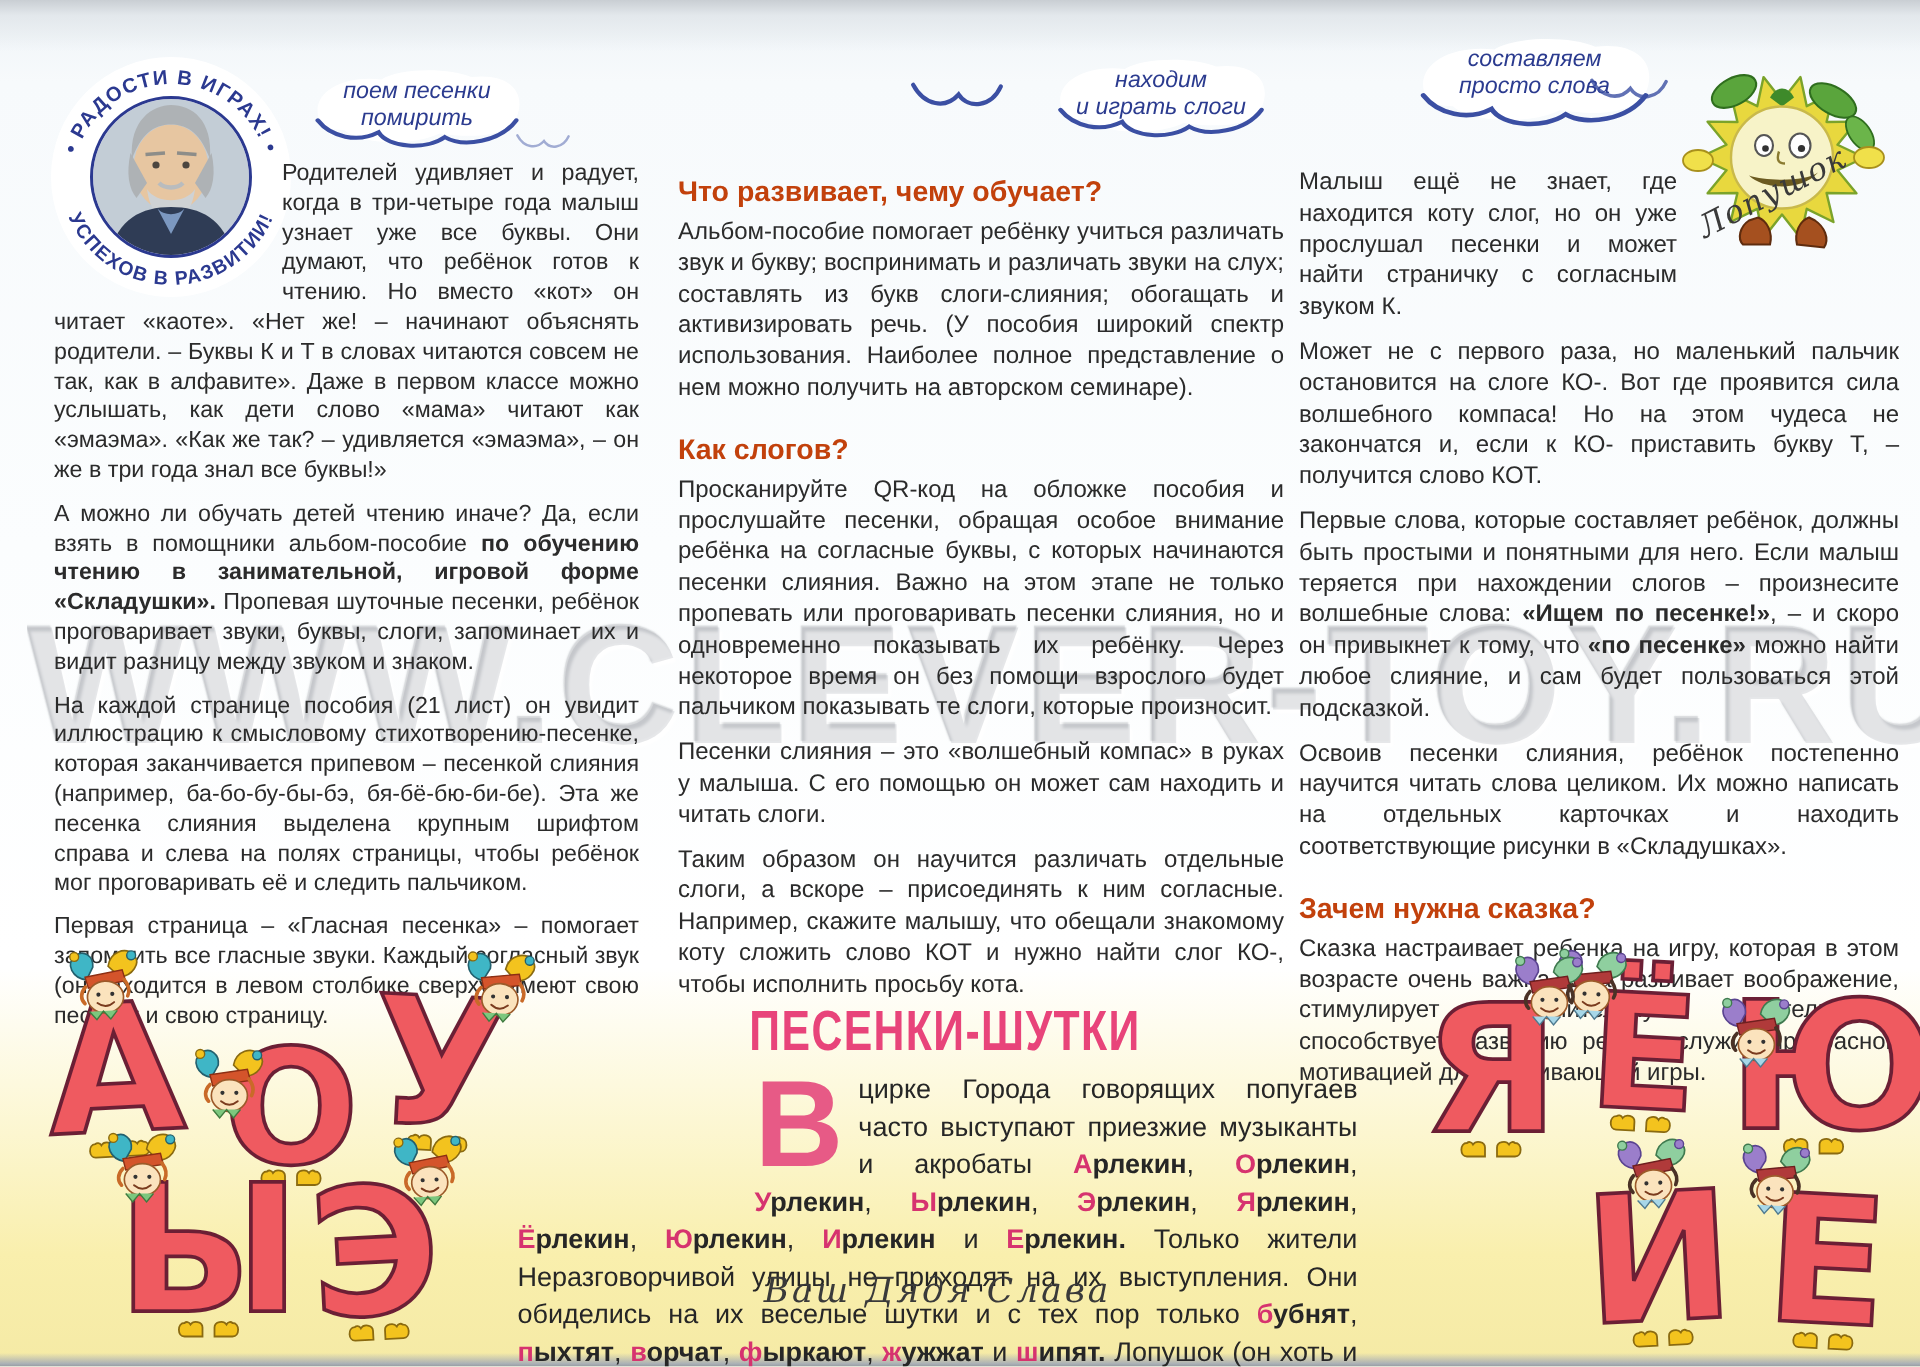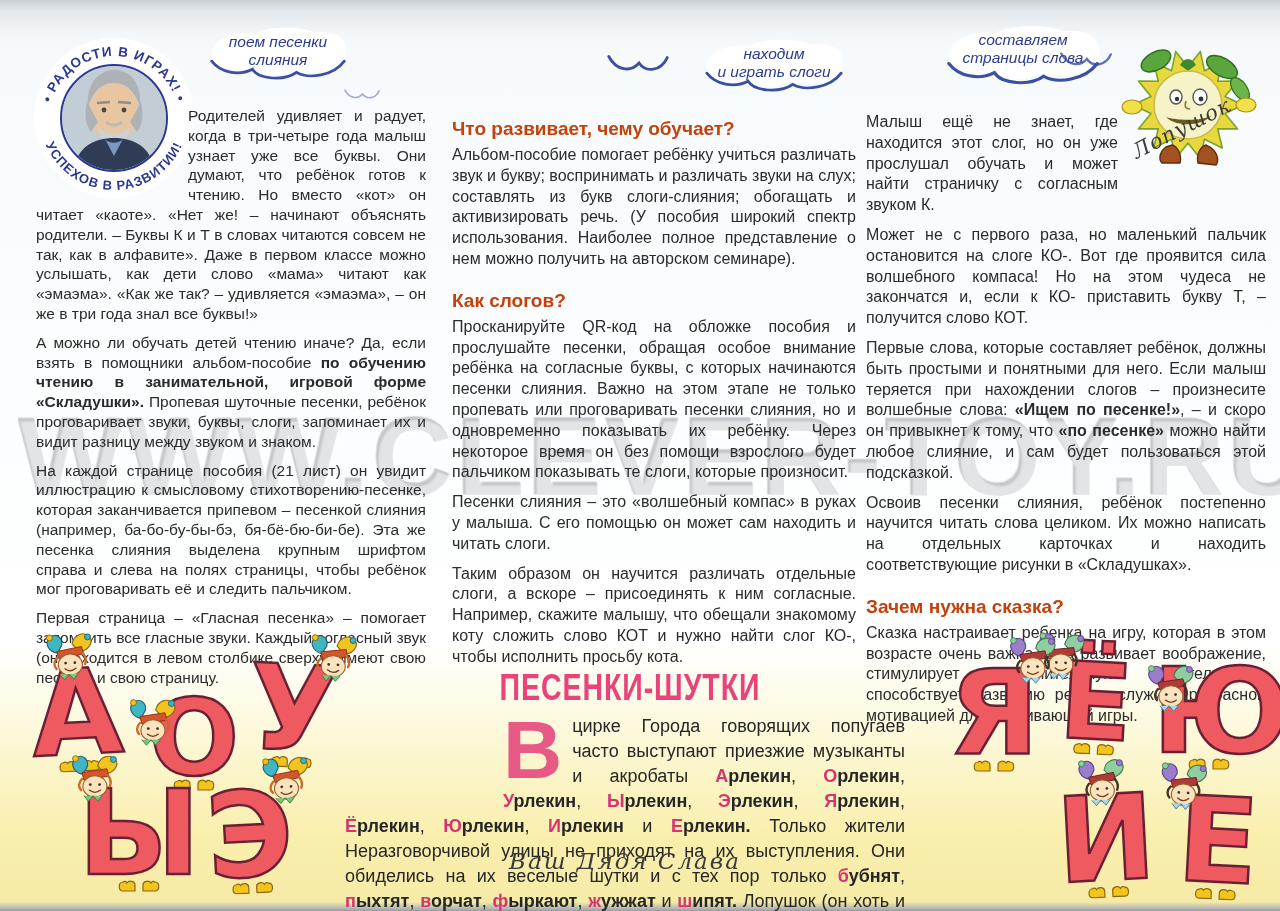--- a/index.html
+++ b/index.html
@@ -29,21 +29,21 @@
   .spacer-l{float:left;width:152px;height:92px;}
   .spacer-r{float:right;width:148px;height:92px;}
   h3.crimson{margin:20px 0 5px 0;font-size:19px;line-height:22px;color:#c2410c;text-align:left;}
   .seg-b{font-weight:700;}
   .seg-hl{font-weight:700;color:#d6336f;}
   
   .cloud{text-align:center;}
   .cloud svg{position:absolute;left:0;top:0;width:100%;height:100%;}
   .cloud .ctext{position:relative;padding-top:7px;font-style:italic;font-size:15.5px;
     line-height:17.5px;color:#2b3b8f;font-weight:500;}
-  #cloud1{left:203px;top:26px;width:150px;height:64px;}
+  #cloud1{left:203px;top:45px;width:150px;height:64px;}
   #cloud2{left:698px;top:38px;width:152px;height:64px;}
   #cloud3{left:939px;top:24px;width:168px;height:72px;}
   .swoosh{pointer-events:none;}
   
   #badge{left:34px;top:38px;width:160px;height:160px;}
   
   #mascot{left:1118px;top:42px;width:140px;height:132px;}
   #mascot-label{left:1128px;top:142px;font-family:"DejaVu Serif",serif;font-style:italic;
     font-size:21px;color:#3a3a3a;transform:rotate(-27deg);transform-origin:left top;letter-spacing:1px;}
   
@@ -153,39 +153,39 @@
     </text>
   </svg>
 </div>
 
 <div class="abs cloud" id="cloud1">
   <svg viewBox="0 0 170 80" preserveAspectRatio="none">
       <use href="#cloud-sym"></use>
     </svg>
   <div class="ctext">
     <div>поем песенки</div>
-    <div>слияния</div>
+    <div>помирить</div>
   </div>
 </div>
 <div class="abs cloud" id="cloud2">
   <svg viewBox="0 0 170 80" preserveAspectRatio="none">
       <use href="#cloud-sym"></use>
     </svg>
   <div class="ctext">
     <div>находим</div>
     <div>и играть слоги</div>
   </div>
 </div>
 <div class="abs cloud" id="cloud3">
   <svg viewBox="0 0 170 80" preserveAspectRatio="none">
       <use href="#cloud-sym"></use>
     </svg>
   <div class="ctext">
     <div>составляем</div>
-    <div>страницы слова</div>
+    <div>просто слова</div>
   </div>
 </div>
 <svg class="abs swoosh" style="left:343px;top:86px;width:38px;height:16px;opacity:.45" viewBox="0 0 60 24">
     <use href="#swoosh-sym"></use>
   </svg>
 <svg class="abs swoosh" style="left:602px;top:50px;width:72px;height:26px" viewBox="0 0 60 24">
     <use href="#swoosh-sym"></use>
   </svg>
 <svg class="abs swoosh" style="left:1056px;top:48px;width:60px;height:22px;opacity:.8" viewBox="0 0 60 24">
     <use href="#swoosh-sym"></use>
@@ -225,21 +225,21 @@
   <h3 class="crimson">Что развивает, чему обучает?</h3>
   <p>Альбом-пособие помогает ребёнку учиться различать звук и букву; воспринимать и различать звуки на слух; составлять из букв слоги-слияния; обогащать и активизировать речь. (У пособия широкий спектр использования. Наиболее полное представление о нем можно получить на авторском семинаре).</p>
   <h3 class="crimson">Как слогов?</h3>
   <p>Просканируйте QR-код на обложке пособия и прослушайте песенки, обращая особое внимание ребёнка на согласные буквы, с которых начинаются песенки слияния. Важно на этом этапе не только пропевать или проговаривать песенки слияния, но и одновременно показывать их ребёнку. Через некоторое время он без помощи взрослого будет пальчиком показывать те слоги, которые произносит.</p>
   <p>Песенки слияния – это «волшебный компас» в руках у малыша. С его помощью он может сам находить и читать слоги.</p>
   <p>Таким образом он научится различать отдельные слоги, а вскоре – присоединять к ним согласные. Например, скажите малышу, что обещали знакомому коту сложить слово КОТ и нужно найти слог КО-, чтобы исполнить просьбу кота.</p>
 </div>
 
 <div class="abs col" id="col3">
   <div class="spacer-r"></div>
-  <p>Малыш ещё не знает, где находится этот слог, но он уже прослушал обучать и может найти страничку с согласным звуком К.</p>
+  <p>Малыш ещё не знает, где находится коту слог, но он уже прослушал песенки и может найти страничку с согласным звуком К.</p>
   <p>Может не с первого раза, но маленький пальчик остановится на слоге КО-. Вот где проявится сила волшебного компаса! Но на этом чудеса не закончатся и, если к КО- приставить букву Т, – получится слово КОТ.</p>
   <p><span>Первые слова, которые составляет ребёнок, должны быть простыми и понятными для него. Если малыш теряется при нахождении слогов – произнесите волшебные слова: </span><span class="seg-b">«Ищем по песенке!»</span><span>, – и скоро он привыкнет к тому, что </span><span class="seg-b">«по песенке»</span><span> можно найти любое слияние, и сам будет пользоваться этой подсказкой.</span></p>
   <p>Освоив песенки слияния, ребёнок постепенно научится читать слова целиком. Их можно написать на отдельных карточках и находить соответствующие рисунки в «Складушках».</p>
   <h3 class="crimson">Зачем нужна сказка?</h3>
   <p>Сказка настраивает ребенка на игру, которая в этом возрасте очень важна. Она развивает воображение, стимулирует мыслительную деятельность, способствует развитию речи и служит прекрасной мотивацией для развивающей игры.</p>
 </div>
 
 <div class="abs" id="bottom-title">ПЕСЕНКИ-ШУТКИ</div>
 <div class="abs" id="story">
   <span class="story-spacer"></span>

